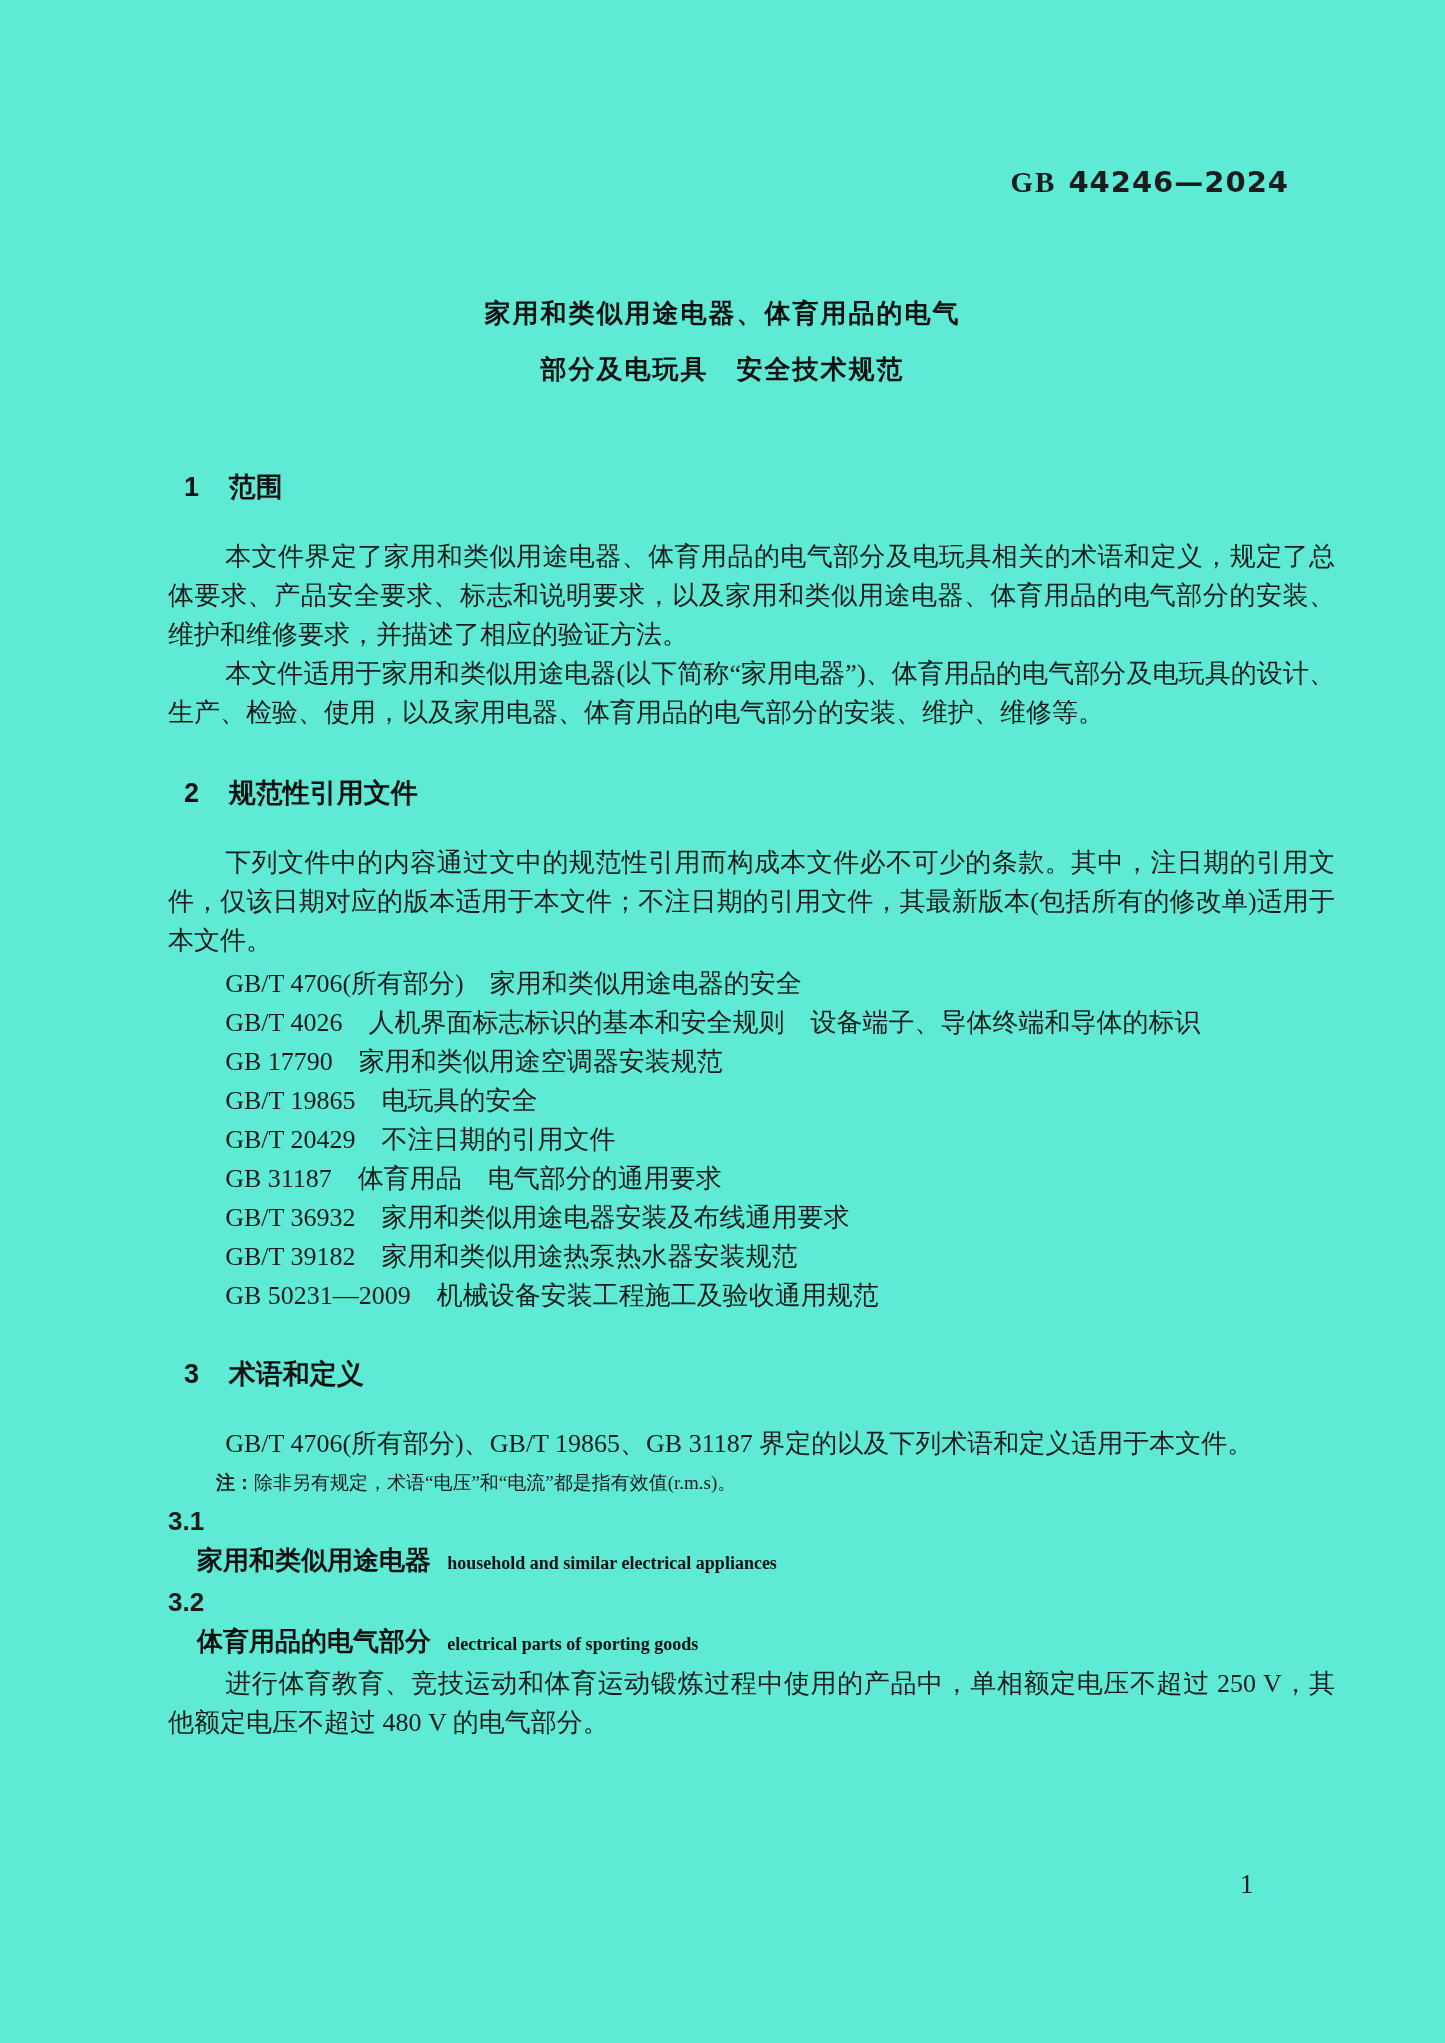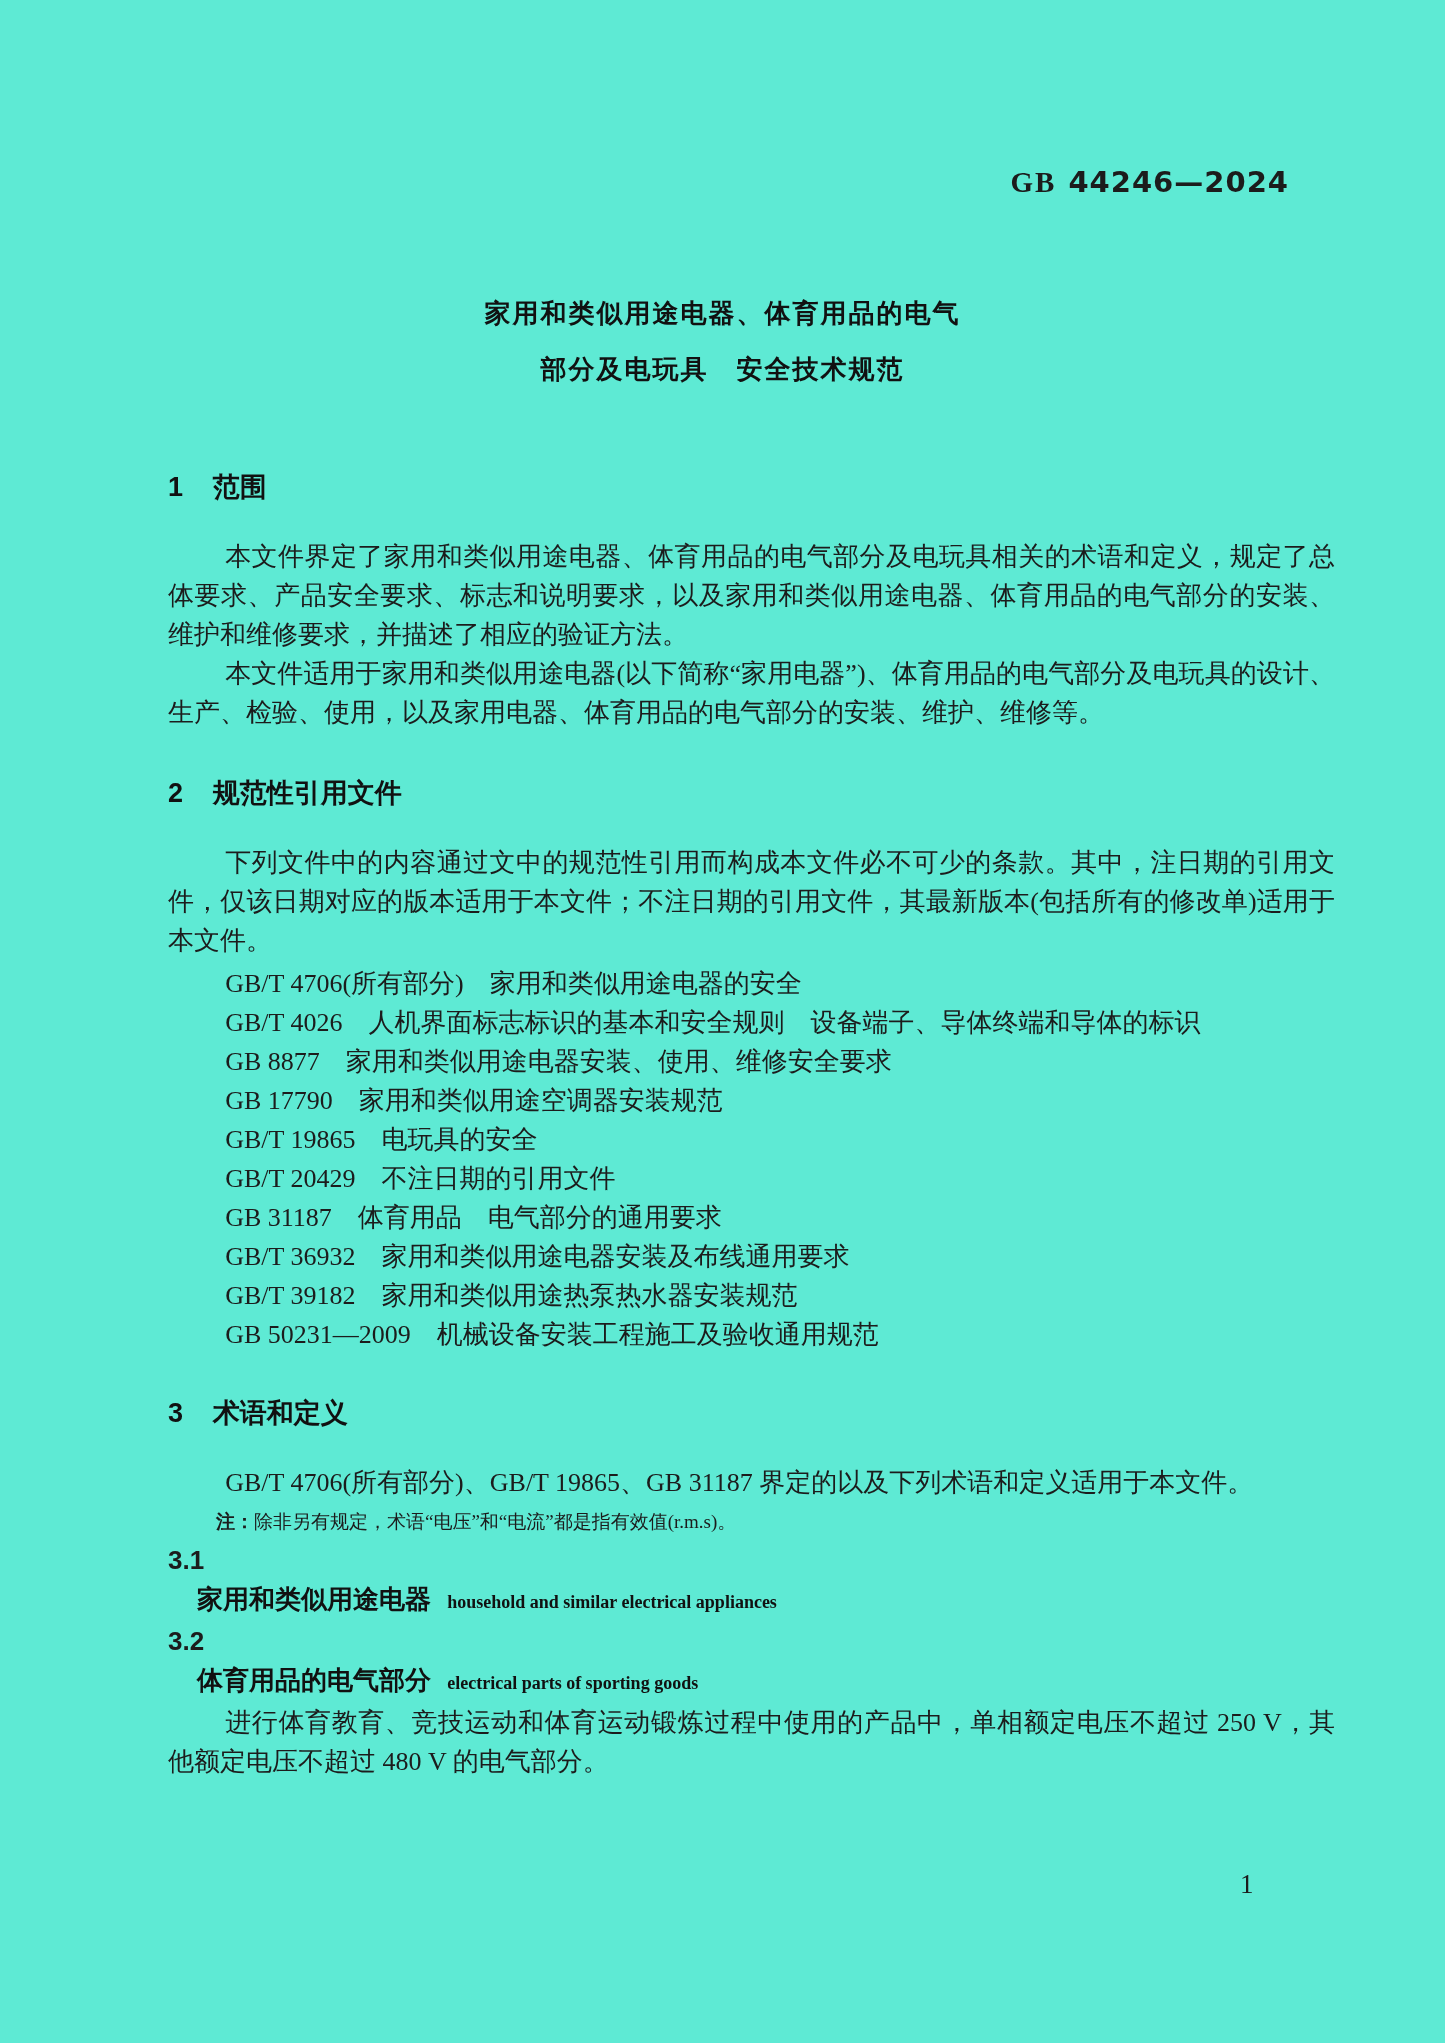--- a/index.html
+++ b/index.html
@@ -33,21 +33,21 @@
     letter-spacing:2px;color:#111;
   }
   
   .main{
     position:absolute;left:168px;top:468px;width:1167px;
     font-size:26px;line-height:39px;
   }
   .sec-heading{
     font-family:"Liberation Sans", sans-serif;
     font-weight:bold;font-size:27px;line-height:39px;
-    margin:0 0 30px 0;color:#111;
+    margin:0 0 30px 16px;color:#111;
   }
   .sec-heading .sec-num{margin-right:1.1em;}
   .sec-heading.mt2{margin-top:42px;}
   .sec-heading.mt3{margin-top:40px;}
   p.body-para{
     margin:0;text-align:justify;text-indent:2.2em;
   }
   .ref-list{margin-top:4px;}
   .ref-line{
     padding-left:2.2em;line-height:39px;white-space:nowrap;
@@ -104,21 +104,20 @@
     <p class="body-para">本文件适用于家用和类似用途电器(以下简称“家用电器”)、体育用品的电气部分及电玩具的设计、生产、检验、使用，以及家用电器、体育用品的电气部分的安装、维护、维修等。</p>
 
     <div class="sec-heading mt2">
       <span class="sec-num">2</span><span>规范性引用文件</span>
     </div>
     <p class="body-para">下列文件中的内容通过文中的规范性引用而构成本文件必不可少的条款。其中，注日期的引用文件，仅该日期对应的版本适用于本文件；不注日期的引用文件，其最新版本(包括所有的修改单)适用于本文件。</p>
 
     <div class="ref-list">
       <div class="ref-line"><span>GB/T 4706(所有部分)</span><span class="ref-title">家用和类似用途电器的安全</span></div>
       <div class="ref-line"><span>GB/T 4026</span><span class="ref-title">人机界面标志标识的基本和安全规则　设备端子、导体终端和导体的标识</span></div>
-      <div class="ref-line"><span>GB 8877</span><span class="ref-title">家用和类似用途电器安装、使用、维修安全要求</span></div>
       <div class="ref-line"><span>GB 17790</span><span class="ref-title">家用和类似用途空调器安装规范</span></div>
       <div class="ref-line"><span>GB/T 19865</span><span class="ref-title">电玩具的安全</span></div>
       <div class="ref-line"><span>GB/T 20429</span><span class="ref-title">不注日期的引用文件</span></div>
       <div class="ref-line"><span>GB 31187</span><span class="ref-title">体育用品　电气部分的通用要求</span></div>
       <div class="ref-line"><span>GB/T 36932</span><span class="ref-title">家用和类似用途电器安装及布线通用要求</span></div>
       <div class="ref-line"><span>GB/T 39182</span><span class="ref-title">家用和类似用途热泵热水器安装规范</span></div>
       <div class="ref-line"><span>GB 50231—2009</span><span class="ref-title">机械设备安装工程施工及验收通用规范</span></div>
     </div>
 
     <div class="sec-heading mt3">

